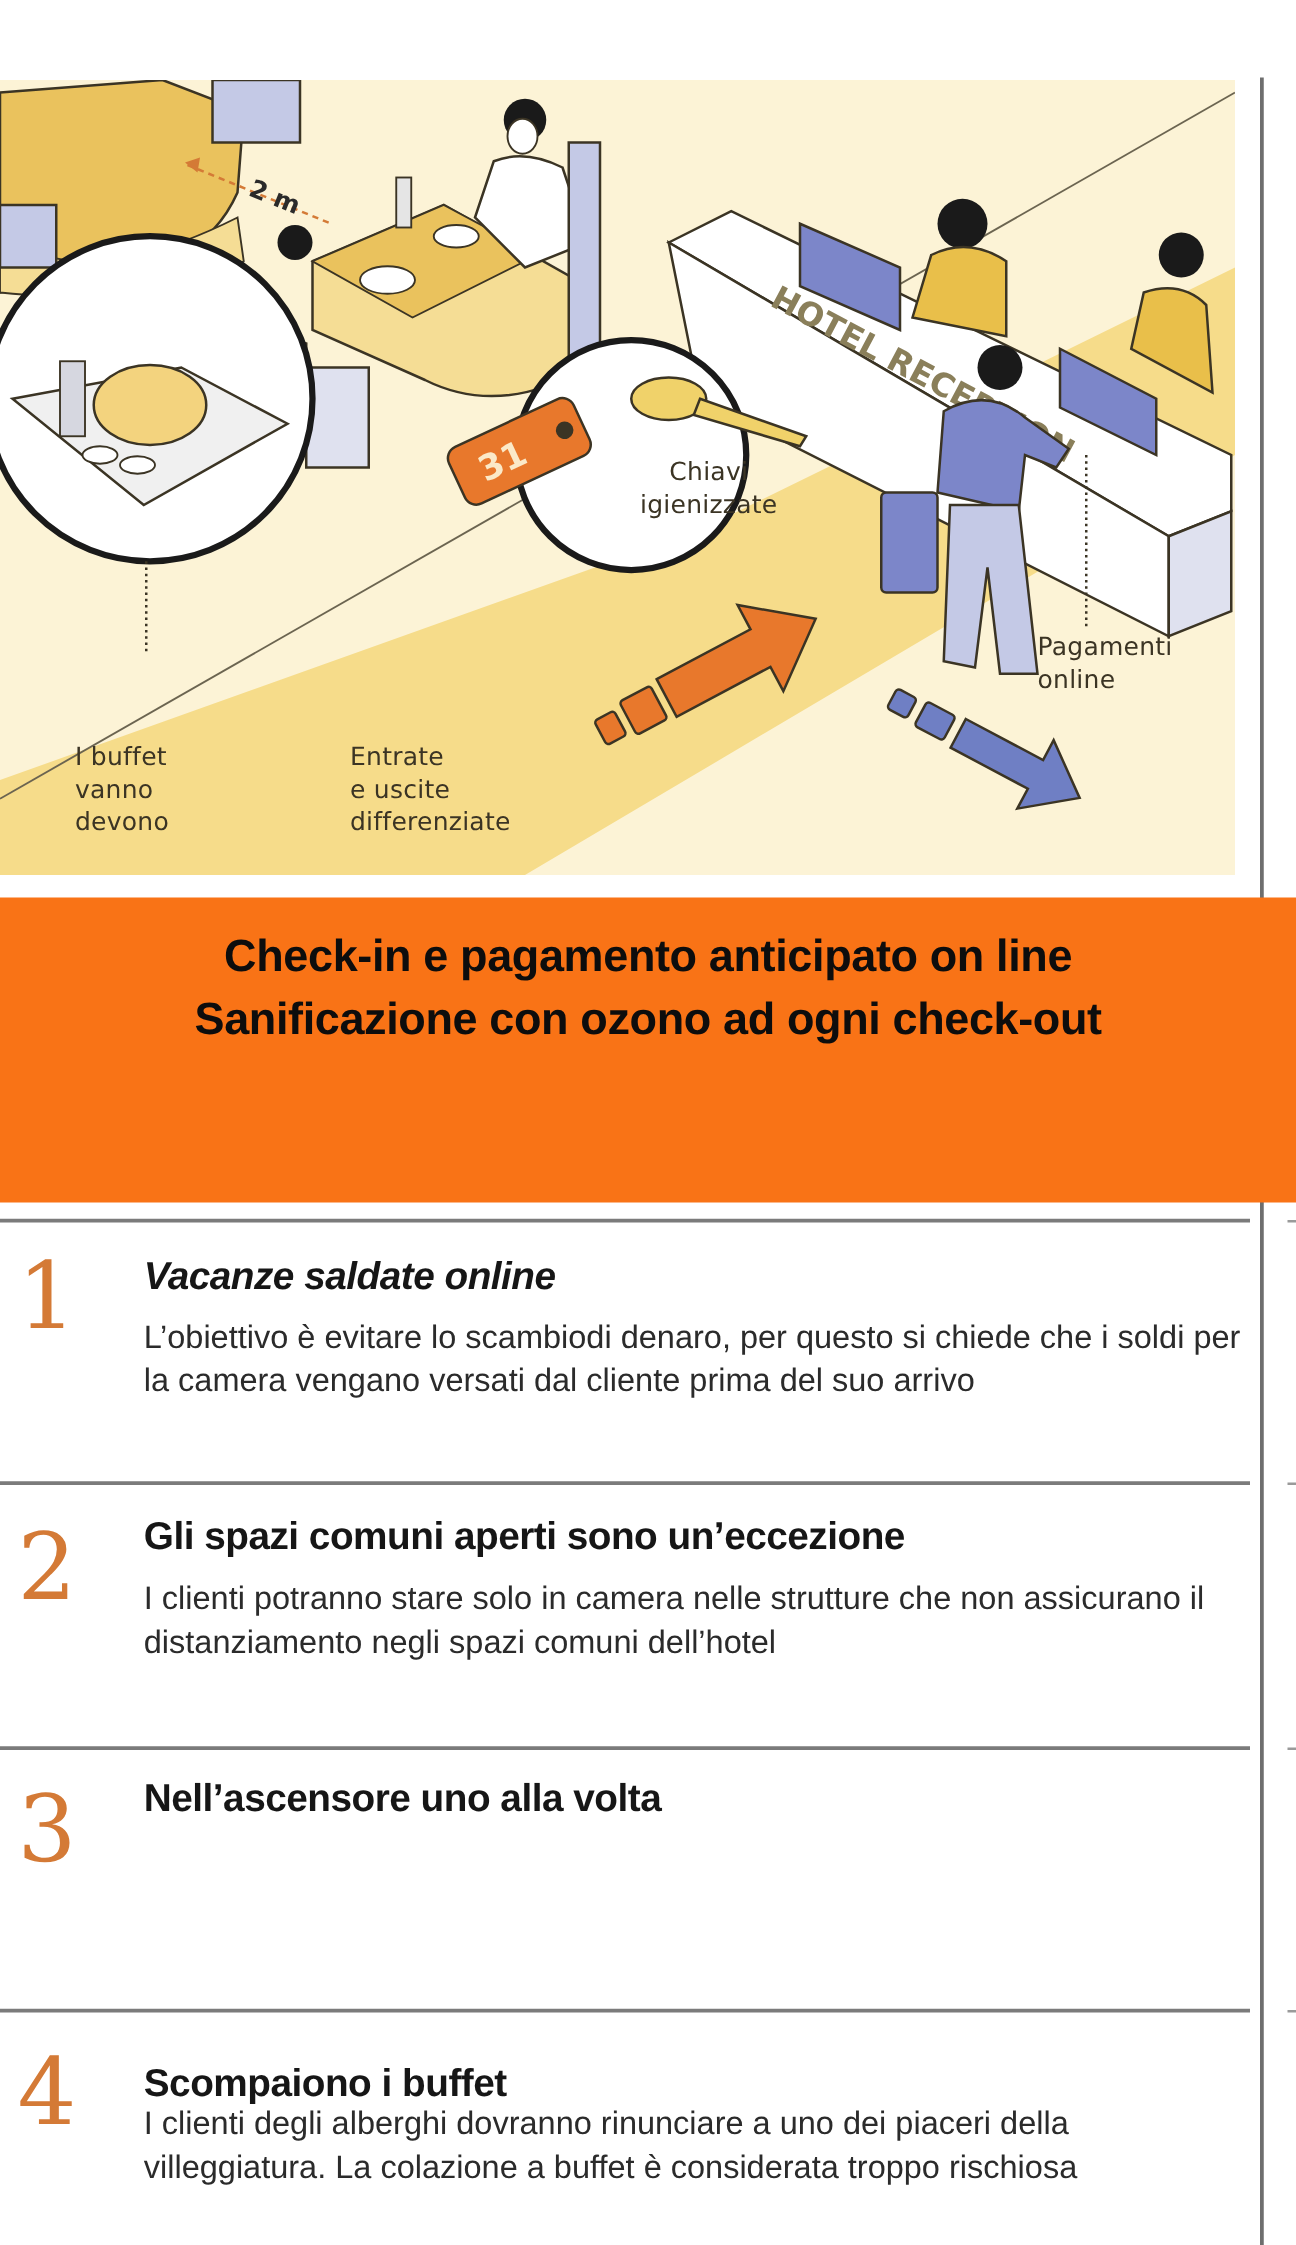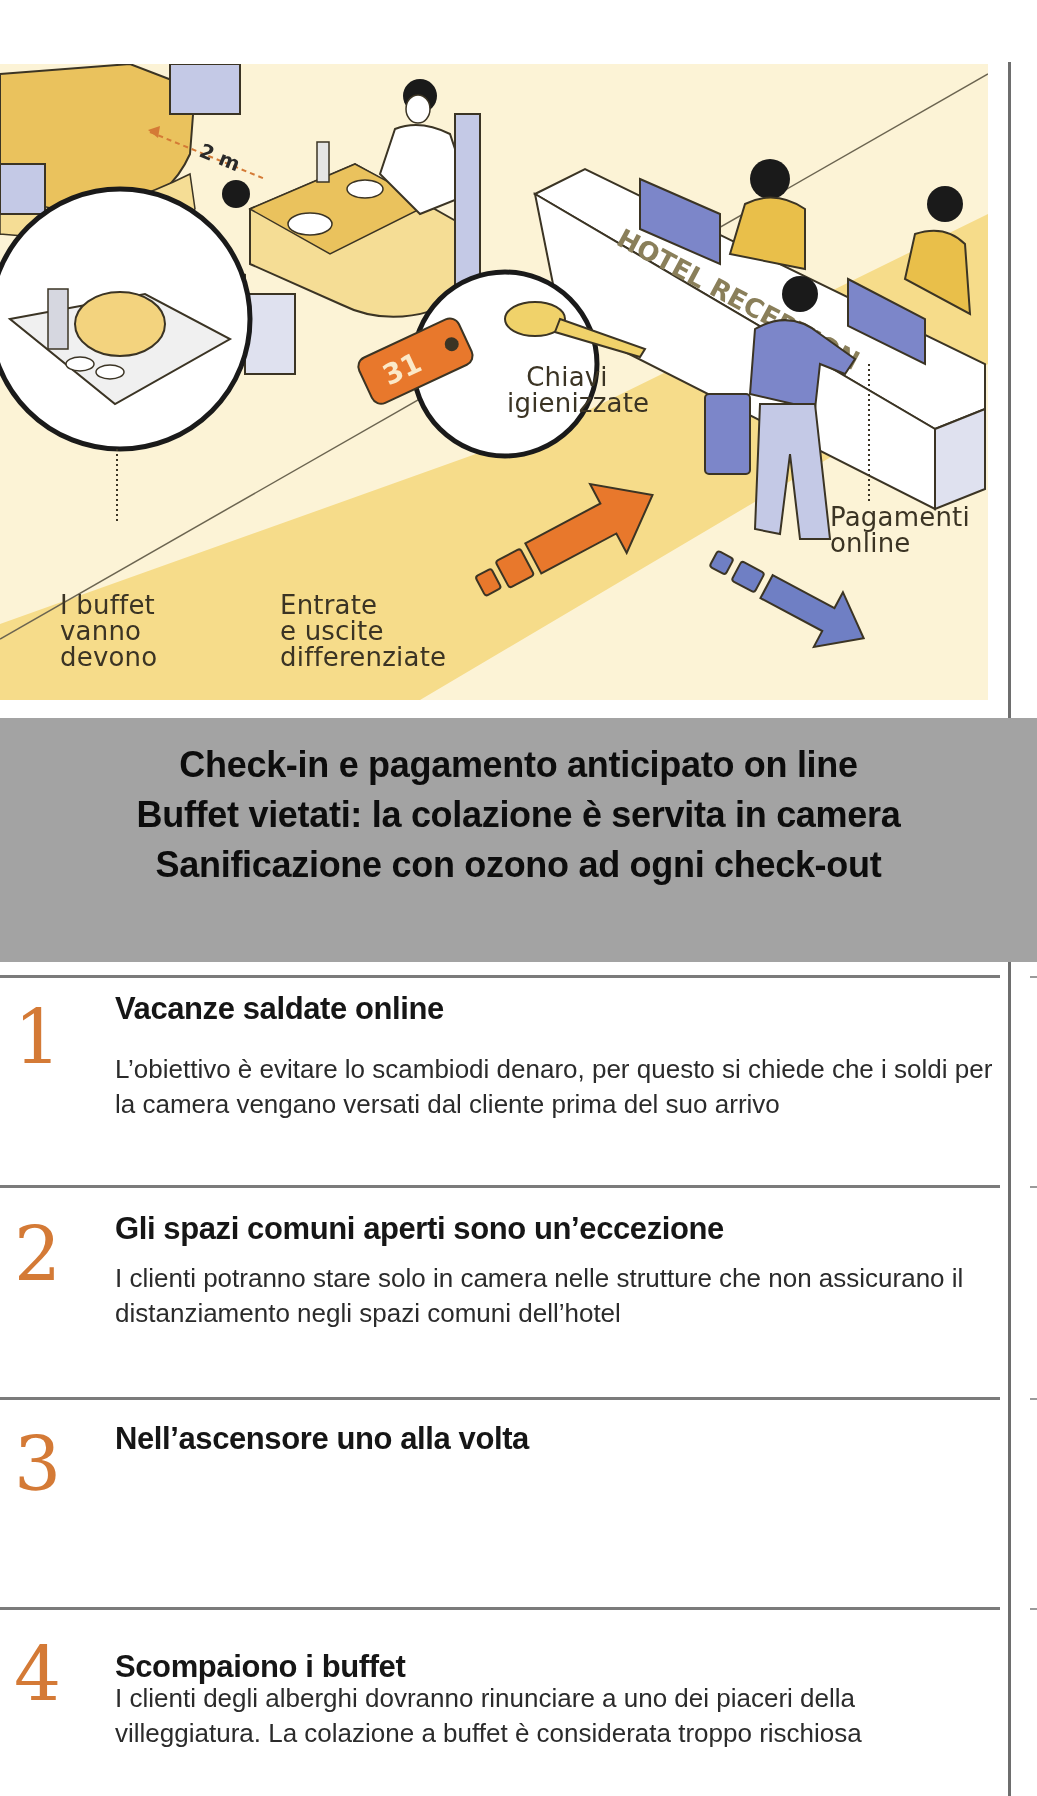--- a/index.html
+++ b/index.html
@@ -6,25 +6,25 @@
   html, body { width: 1037px; height: 1796px; background: #ffffff; overflow: hidden; }
   body { position: relative; font-family: "DejaVu Sans", sans-serif; color: #1a1a1a; }
 
   
   .page-rule { position: absolute; left: 1008px; top: 62px; width: 3px; height: 1734px; background: #6e6e6e; }
   .page-tick { position: absolute; left: 1030px; width: 7px; height: 2px; background: #9a9a9a; }
 
   
   .illustration { position: absolute; left: 0; top: 64px; width: 988px; height: 636px; background: #fcf3d6; overflow: hidden; }
   .illustration svg { position: absolute; left: 0; top: 0; }
-  .ill-label { position: absolute; font-family: "DejaVu Sans", sans-serif; font-size: 26px; line-height: 26px; color: #3b3424; letter-spacing: 0.2px; }
+  .ill-label { position: absolute; font-family: "DejaVu Sans", sans-serif; font-size: 20px; line-height: 26px; color: #3b3424; letter-spacing: 0.2px; }
   .ill-label span { display: block; }
 
   
-  .banner { position: absolute; left: 0; top: 718px; width: 1037px; height: 244px; background: #a3a3a3; display: flex; flex-direction: column; align-items: center; padding-top: 22px; }
+  .banner { position: absolute; left: 0; top: 718px; width: 1037px; height: 244px; background: #f97316; display: flex; flex-direction: column; align-items: center; padding-top: 22px; }
   .banner-line { font-family: "Liberation Sans", sans-serif; font-weight: bold; font-size: 36px; line-height: 50px; color: #0d0d0d; white-space: nowrap; letter-spacing: -0.3px; }
 
   
   .item { position: absolute; left: 0; width: 1000px; }
   .item-rule { position: absolute; left: 0; top: 0; width: 1000px; height: 3px; background: #7b7b7b; }
   .item-num { position: absolute; left: 14px; font-family: "DejaVu Serif", serif; font-size: 74px; line-height: 74px; color: #d47a36; }
   .item-title { position: absolute; left: 115px; font-family: "Liberation Sans", sans-serif; font-weight: bold; font-size: 31px; line-height: 36px; color: #161616; letter-spacing: -0.4px; }
   .item-body { position: absolute; left: 115px; width: 880px; font-family: "Liberation Sans", sans-serif; font-size: 26px; line-height: 35px; color: #2b2b2b; }
 </style>
 </head>
@@ -131,28 +131,27 @@
   </div>
   <div class="ill-label" style="left:280px; top:528px; width:180px;">
     <span>Entrate</span>
     <span>e uscite</span>
     <span>differenziate</span>
   </div>
 </div>
 
 <div class="banner">
   <div class="banner-line">Check-in e pagamento anticipato on line</div>
-  <div class="banner-line">Buffet vietati: la colazione è servita in camera</div>
   <div class="banner-line">Sanificazione con ozono ad ogni check-out</div>
 </div>
 
 <div class="item" style="top:975px; height:210px;">
   <div class="item-rule"></div>
   <div class="item-num" style="top:25px;">1</div>
-  <div class="item-title" style="top:16px;">Vacanze saldate online</div>
+  <div class="item-title" style="top:28px;font-style:italic;">Vacanze saldate online</div>
   <div class="item-body" style="top:77px;">L’obiettivo è evitare lo scambiodi denaro, per questo si chiede che i soldi per la camera vengano versati dal cliente prima del suo arrivo</div>
 </div>
 
 <div class="item" style="top:1185px; height:212px;">
   <div class="item-rule"></div>
   <div class="item-num" style="top:32px;">2</div>
   <div class="item-title" style="top:26px;">Gli spazi comuni aperti sono un’eccezione</div>
   <div class="item-body" style="top:76px;">I clienti potranno stare solo in camera nelle strutture che non assicurano il distanziamento negli spazi comuni dell’hotel</div>
 </div>
 

